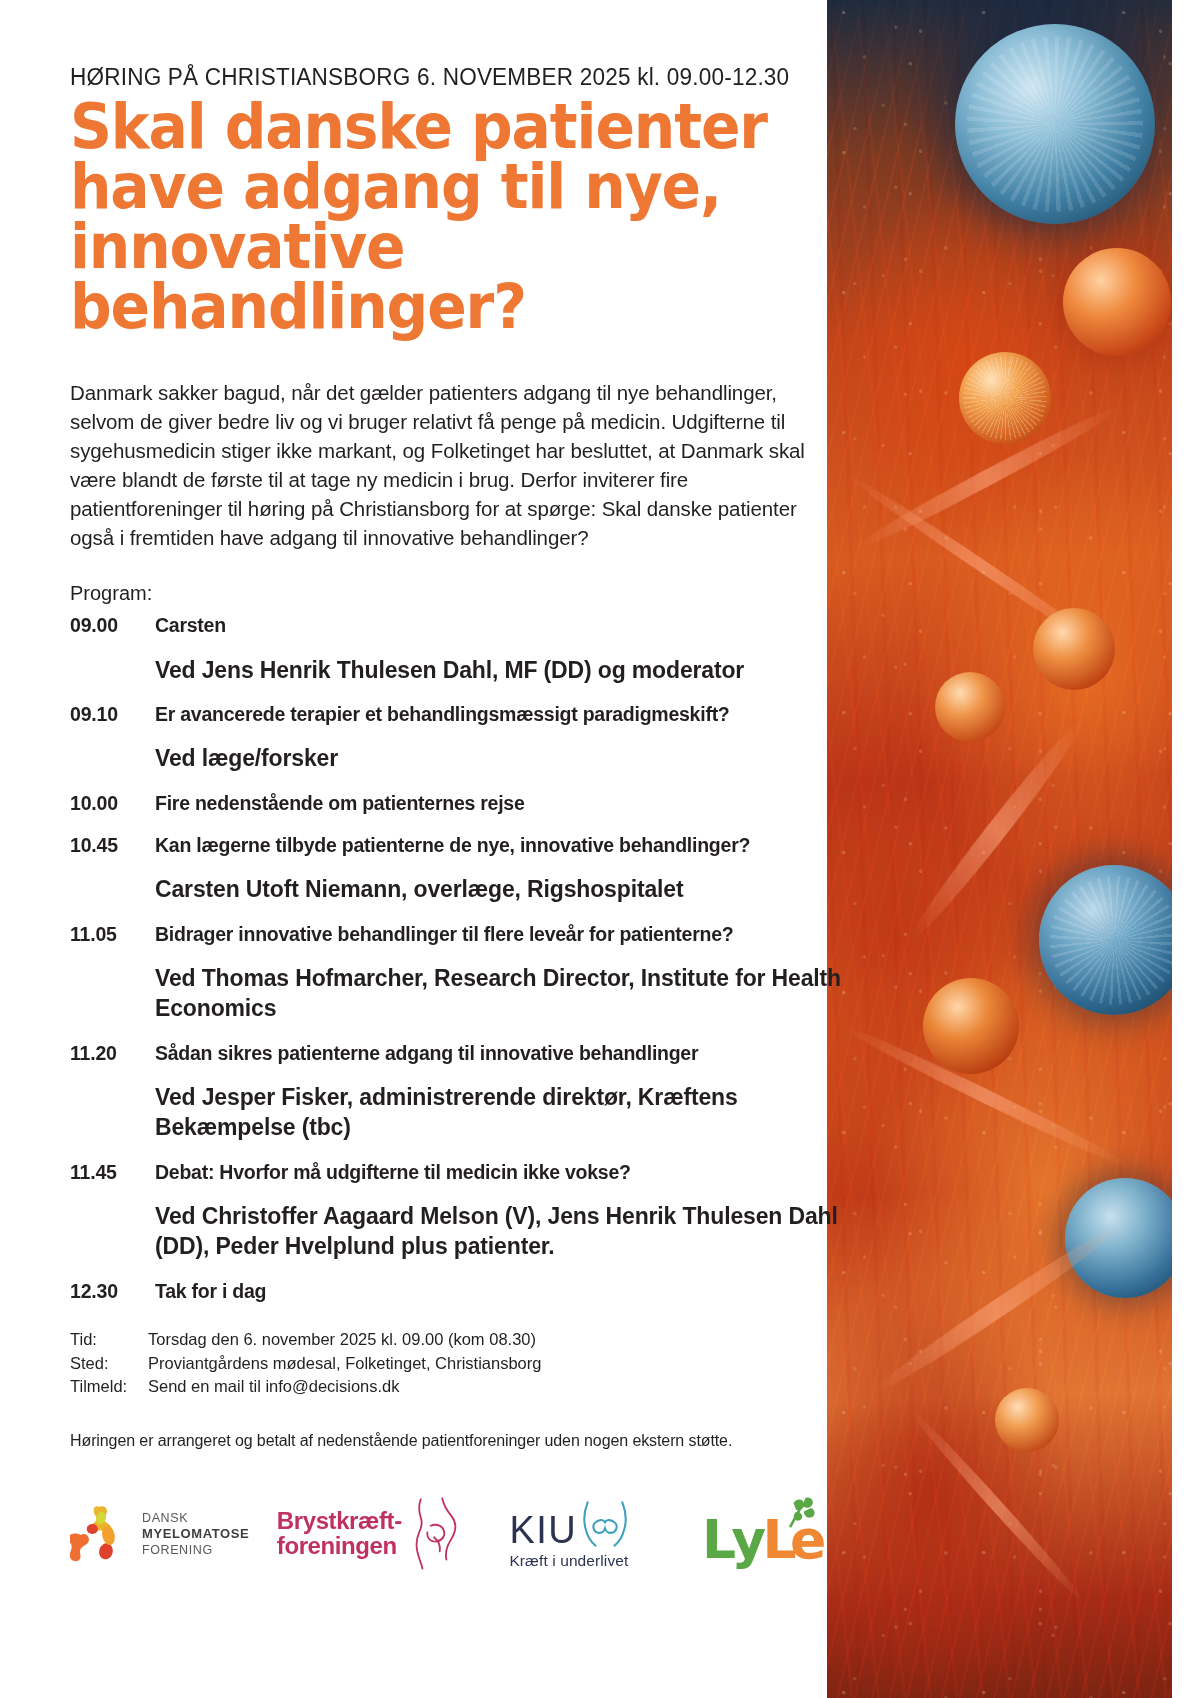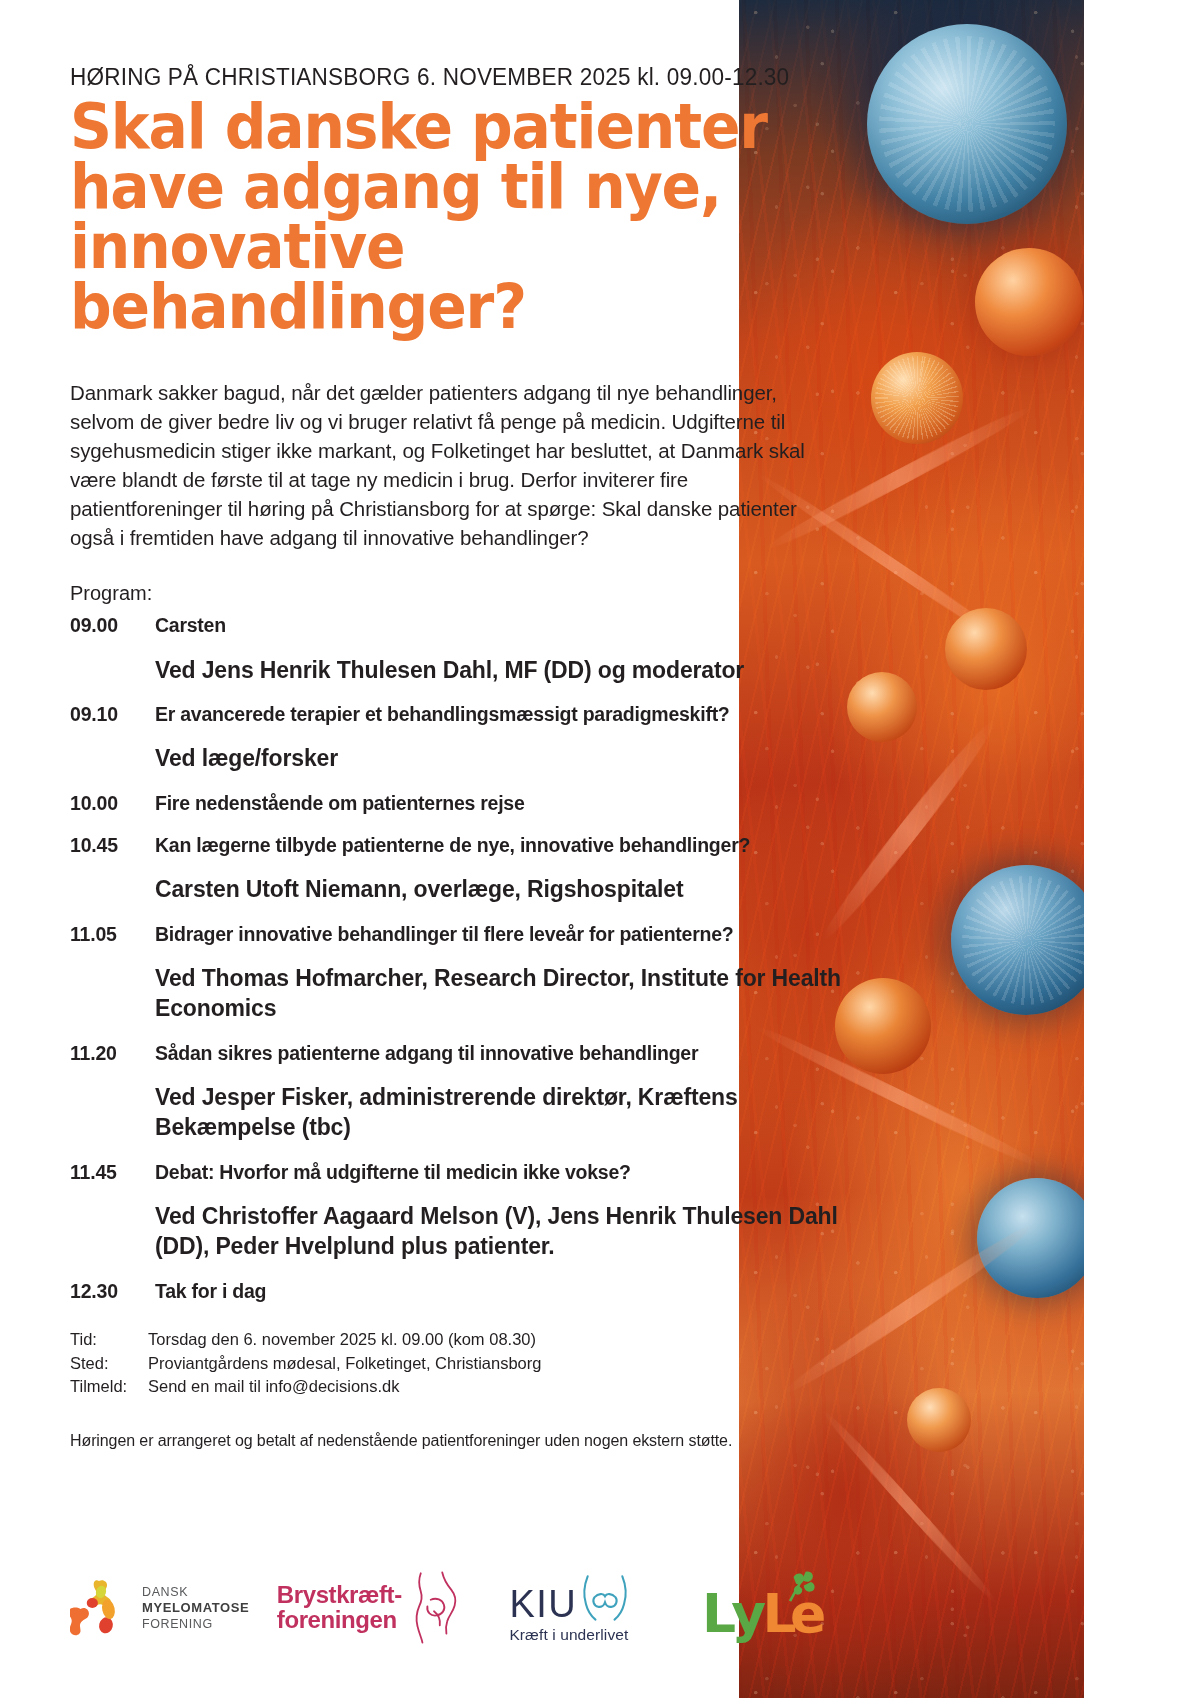--- a/index.html
+++ b/index.html
@@ -6,21 +6,21 @@
     margin: 0;
     padding: 0;
     background: #ffffff;
   }
   body {
     font-family: "Liberation Sans", sans-serif;
     -webkit-font-smoothing: antialiased;
   }
   #poster {
     position: relative;
-    width: 1084px;
+    width: 1172px;
     height: 1698px;
     overflow: hidden;
     background: #ffffff;
   }
 
   
   .art-column {
     position: absolute;
     top: 0;
     right: 0;
@@ -258,21 +258,21 @@
     margin-top: 34px;
     font-size: 16px;
     color: #231f20;
     letter-spacing: -0.1px;
   }
 
   
   .logos {
     position: absolute;
     left: 70px;
-    top: 1553px;
+    top: 1479px;
     width: 760px;
     height: 110px;
     display: flex;
     align-items: center;
   }
   .logo { display: flex; align-items: center; }
 
   .logo-dmf { width: 210px; }
   .logo-dmf .mark { width: 62px; height: 62px; flex: 0 0 62px; margin-right: 10px; }
   .logo-dmf .txt {

